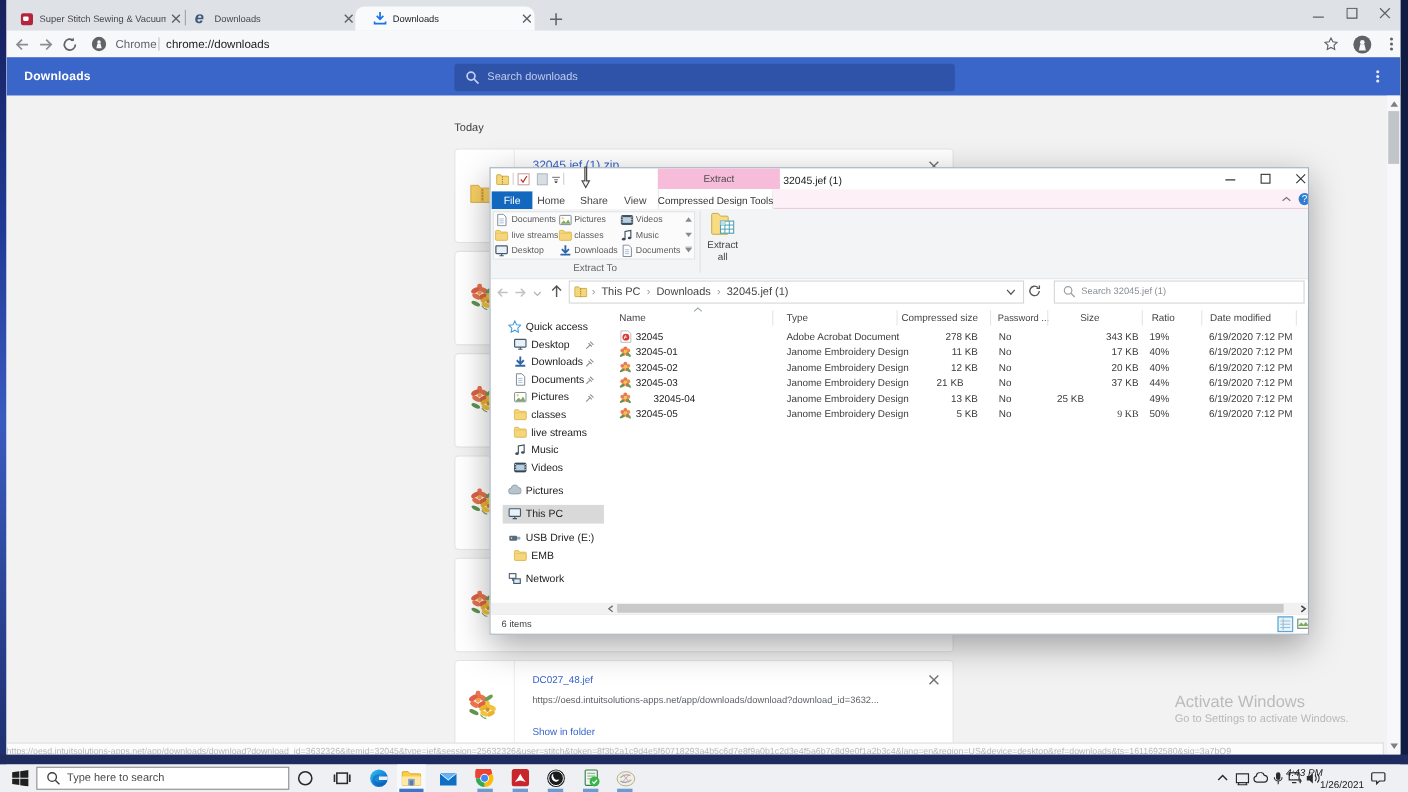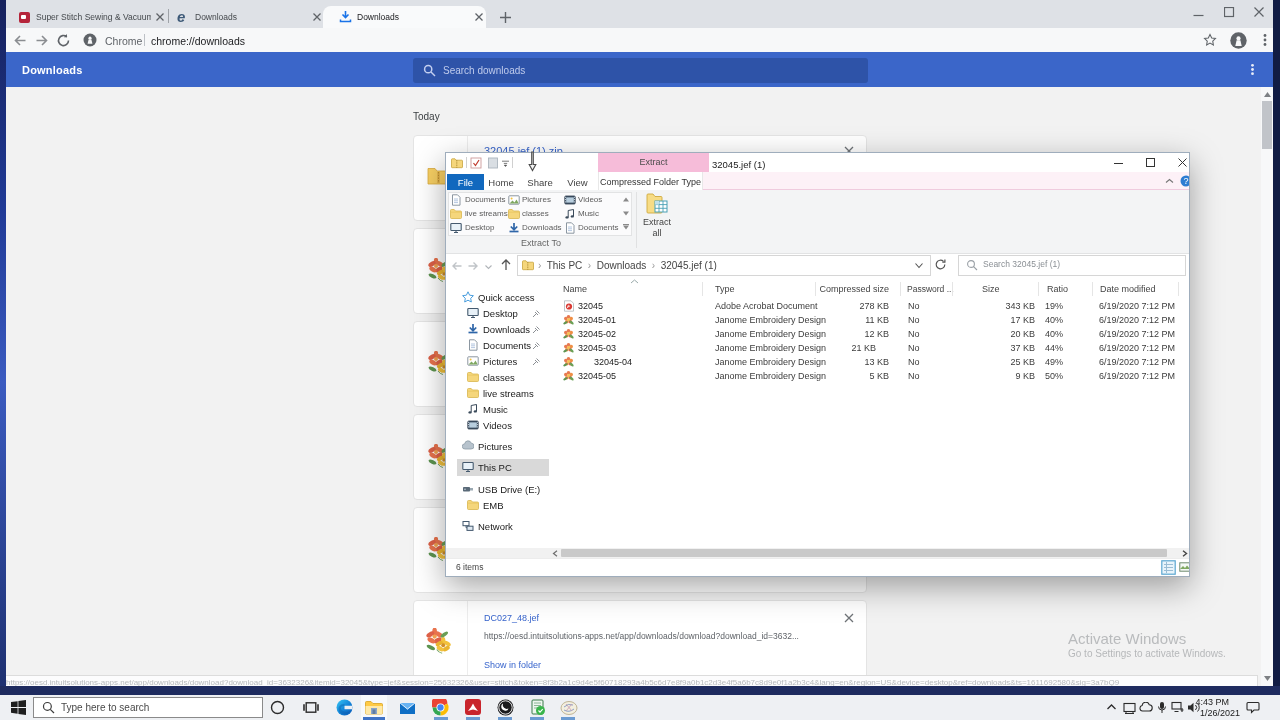--- a/index.html
+++ b/index.html
@@ -294,21 +294,21 @@
       </svg>
 
     <div class="abs" style="left:0;top:19px;width:743px;height:18px;background:#fff;"></div>
     <div class="abs" style="left:257px;top:19px;width:486px;height:18px;background:#fdf1f7;border-bottom:1px solid #f0cbde;"></div>
     <div class="abs" style="left:1px;top:21px;width:37px;height:16px;background:#1168be;"></div>
     <div class="abs tx" style="left:1px;top:24px;width:37px;text-align:center;font-size:9.5px;color:#fff;">File</div>
     <div class="abs tx" style="left:40px;top:24px;width:30px;text-align:center;font-size:9.5px;color:#444;">Home</div>
     <div class="abs tx" style="left:77px;top:24px;width:34px;text-align:center;font-size:9.5px;color:#444;">Share</div>
     <div class="abs tx" style="left:116px;top:24px;width:31px;text-align:center;font-size:9.5px;color:#444;">View</div>
     <div class="abs" style="left:152px;top:19px;width:105px;height:18px;background:#fff;border-left:1px solid #e8e8e8;border-right:1px solid #e8e8e8;"></div>
-    <div class="abs tx" style="left:152px;top:24px;width:105px;text-align:center;font-size:9px;color:#333;">Compressed Folder Type</div>
+    <div class="abs tx" style="left:152px;top:24px;width:105px;text-align:center;font-size:9px;color:#333;">Compressed Design Tools</div>
     <svg class="abs" style="left:719px;top:25px;" width="9" height="6">
         <path d="M1 4.5 L4.5 1.5 L8 4.5" stroke="#777" stroke-width="1.1" fill="none"></path>
       </svg>
     <circle class="abs"></circle>
     <svg class="abs" style="left:734px;top:22px;" width="12" height="12">
         <circle cx="6" cy="6" r="5.5" fill="#2d7dd2"></circle>
         <text x="6" y="9" font-size="9" fill="#fff" text-anchor="middle" font-family="Liberation Sans">?</text>
       </svg>
 
     <div class="abs" style="left:0;top:37px;width:743px;height:64px;background:#f3f4f5;border-bottom:1px solid #e2e3e4;"></div>
@@ -463,31 +463,31 @@
     <div class="abs tx" style="left:515px;top:190px;width:74px;text-align:right;font-size:9px;color:#3c3c3c;">37 KB</div>
     <div class="abs tx" style="left:599px;top:190px;font-size:9px;color:#3c3c3c;">44%</div>
     <div class="abs tx" style="left:653px;top:190px;font-size:9px;color:#3c3c3c;">6/19/2020 7:12 PM</div>
     <svg class="abs" style="left:117px;top:203px;" width="12" height="12">
         <use href="#miniflw"></use>
       </svg>
     <div class="abs tx" style="left:132px;top:204px;font-size:9px;color:#222;margin-left:16px;">32045-04</div>
     <div class="abs tx" style="left:269px;top:204px;font-size:9px;color:#3c3c3c;">Janome Embroidery Design</div>
     <div class="abs tx" style="left:369px;top:204px;width:74px;text-align:right;font-size:9px;color:#3c3c3c;">13 KB</div>
     <div class="abs tx" style="left:462px;top:204px;font-size:9px;color:#3c3c3c;">No</div>
-    <div class="abs tx" style="left:515px;top:204px;width:74px;text-align:right;font-size:9px;color:#3c3c3c;">25 KB</div>
+    <div class="abs tx" style="left:515px;top:204px;width:74px;font-size:9px;color:#3c3c3c;">25 KB</div>
     <div class="abs tx" style="left:599px;top:204px;font-size:9px;color:#3c3c3c;">49%</div>
     <div class="abs tx" style="left:653px;top:204px;font-size:9px;color:#3c3c3c;">6/19/2020 7:12 PM</div>
     <svg class="abs" style="left:117px;top:217px;" width="12" height="12">
         <use href="#miniflw"></use>
       </svg>
     <div class="abs tx" style="left:132px;top:218px;font-size:9px;color:#222;">32045-05</div>
     <div class="abs tx" style="left:269px;top:218px;font-size:9px;color:#3c3c3c;">Janome Embroidery Design</div>
     <div class="abs tx" style="left:369px;top:218px;width:74px;text-align:right;font-size:9px;color:#3c3c3c;">5 KB</div>
     <div class="abs tx" style="left:462px;top:218px;font-size:9px;color:#3c3c3c;">No</div>
-    <div class="abs tx" style="left:515px;top:218px;width:74px;text-align:right;font-size:9px;color:#3c3c3c;">9 KB</div>
+    <div class="abs tx" style="left:515px;top:218px;width:74px;text-align:right;font-size:9px;color:#3c3c3c;font-family:Liberation Serif, serif;">9 KB</div>
     <div class="abs tx" style="left:599px;top:218px;font-size:9px;color:#3c3c3c;">50%</div>
     <div class="abs tx" style="left:653px;top:218px;font-size:9px;color:#3c3c3c;">6/19/2020 7:12 PM</div>
 
     <div class="abs" style="left:11px;top:306px;width:92px;height:17px;background:#d9d9d9;"></div>
     <svg class="abs" style="left:16px;top:138px;" width="12" height="12">
         <use href="#istar"></use>
       </svg>
     <div class="abs tx" style="left:32px;top:139px;font-size:9.5px;color:#1a1a1a;">Quick access</div>
     <svg class="abs" style="left:21px;top:154px;" width="12" height="12">
         <use href="#imon"></use>
@@ -683,21 +683,21 @@
       </svg>
     <svg class="abs" style="left:1171px;top:6px;" width="14" height="13" viewBox="0 0 14 13">
         <rect x="1" y="1.5" width="9" height="6.5" fill="none" stroke="#2b2b2b" stroke-width="1.1"></rect>
         <path d="M3.5 10.5 h4" stroke="#2b2b2b" stroke-width="1"></path>
         <path d="M11 7 v4 M9.5 9 h3" stroke="#2b2b2b" stroke-width="1.1"></path>
       </svg>
     <svg class="abs" style="left:1187px;top:6px;" width="13" height="13" viewBox="0 0 13 13">
         <path d="M1 4.5 H3.5 L6.5 1.8 V11.2 L3.5 8.5 H1Z" fill="#2b2b2b"></path>
         <path d="M8.5 4 a3.5 3.5 0 0 1 0 5 M10.5 2.5 a5.5 5.5 0 0 1 0 8" stroke="#2b2b2b" stroke-width="1" fill="none"></path>
       </svg>
-    <div class="abs tx" style="left:1169px;top:2px;width:60px;text-align:right;font-size:9px;color:#1b1b1b;">4:43 PM</div>
+    <div class="abs tx" style="left:1169px;top:2px;width:60px;text-align:left;font-size:9px;color:#1b1b1b;font-style:italic;">4:43 PM</div>
     <div class="abs tx" style="left:1180px;top:13px;width:60px;text-align:right;font-size:9px;color:#1b1b1b;">1/26/2021</div>
     <svg class="abs" style="left:1246px;top:6px;" width="14" height="13" viewBox="0 0 14 13">
         <path d="M2 1.5 H12 Q13 1.5 13 2.5 V8 Q13 9 12 9 H8 L5.5 11.5 V9 H2 Q1 9 1 8 V2.5 Q1 1.5 2 1.5Z" fill="none" stroke="#2b2b2b" stroke-width="1.1"></path>
       </svg>
   </div>
 
   <div class="abs tx" style="left:1068px;top:630px;font-size:15px;color:#b9bbbd;">Activate Windows</div>
   <div class="abs tx" style="left:1068px;top:648px;font-size:10px;color:#b6b8ba;">Go to Settings to activate Windows.</div>
 
   <svg class="abs" style="left:527px;top:151px;" width="11" height="22" viewBox="0 0 11 22">

